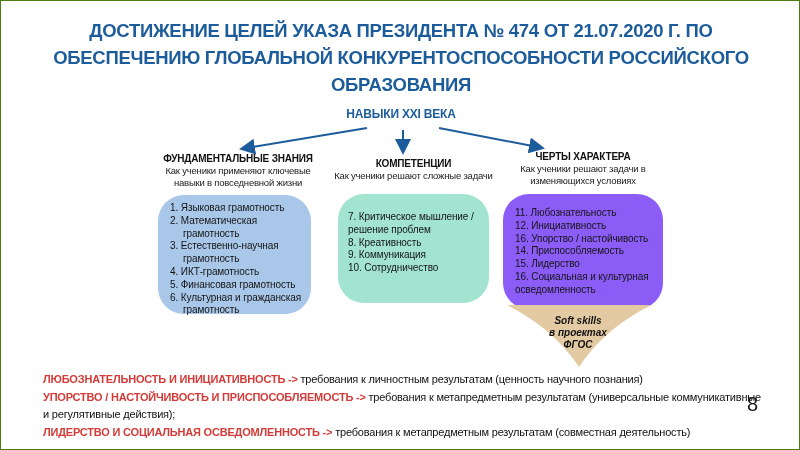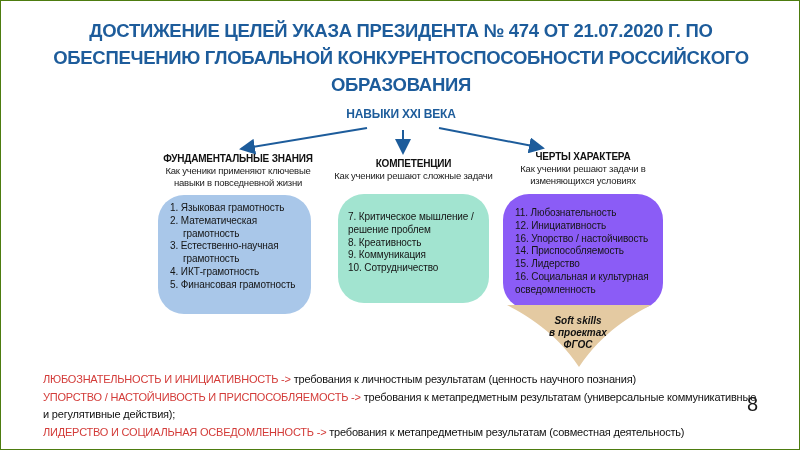--- a/index.html
+++ b/index.html
@@ -29,21 +29,21 @@
   .box-0 .li{padding-left:13px;text-indent:-13px;}
   .box-1{left:337px;top:193px;width:151px;height:109px;background:#a2e4d0;padding:17px 2px 0 10px;}
   .box-2{left:502px;top:193px;width:160px;height:115px;background:#8b5cf6;padding:13px 4px 0 12px;}
   
   .tail{position:absolute;left:506px;top:304px;width:144px;height:64px;}
   .callout{position:absolute;left:527px;top:314px;width:100px;text-align:center;
     font-size:10px;font-weight:bold;font-style:italic;line-height:11.8px;color:#111;}
   
   .footnotes{position:absolute;left:42px;top:370px;width:720px;font-size:11px;line-height:17.5px;letter-spacing:-0.2px;color:#111;}
   .footnotes p{margin:0;}
-  .hl{color:#d33b38;font-weight:normal;}
+  .hl{color:#d33b38;font-weight:bold;}
   
   .pagenum{position:absolute;left:746px;top:392px;font-size:20px;color:#1a1a1a;}
 </style>
 </head>
 <body>
 
 <div class="slide">
 
   <div class="title">
       <div class="title-line">ДОСТИЖЕНИЕ ЦЕЛЕЙ УКАЗА ПРЕЗИДЕНТА № 474 ОТ 21.07.2020 Г. ПО</div>
@@ -76,20 +76,21 @@
     <div class="h">ЧЕРТЫ ХАРАКТЕРА</div>
     <div class="s">Как ученики решают задачи в изменяющихся условиях</div>
   </div>
 
   <div class="box box-0">
       <div class="li">1. Языковая грамотность</div>
       <div class="li">2. Математическая грамотность</div>
       <div class="li">3. Естественно-научная грамотность</div>
       <div class="li">4. ИКТ-грамотность</div>
       <div class="li">5. Финансовая грамотность</div>
+      <div class="li">6. Культурная и гражданская грамотность</div>
     </div>
 
   <div class="box box-1">
       <div class="li">7. Критическое мышление / решение проблем</div>
       <div class="li">8. Креативность</div>
       <div class="li">9. Коммуникация</div>
       <div class="li">10. Сотрудничество</div>
     </div>
 
   <div class="box box-2">

